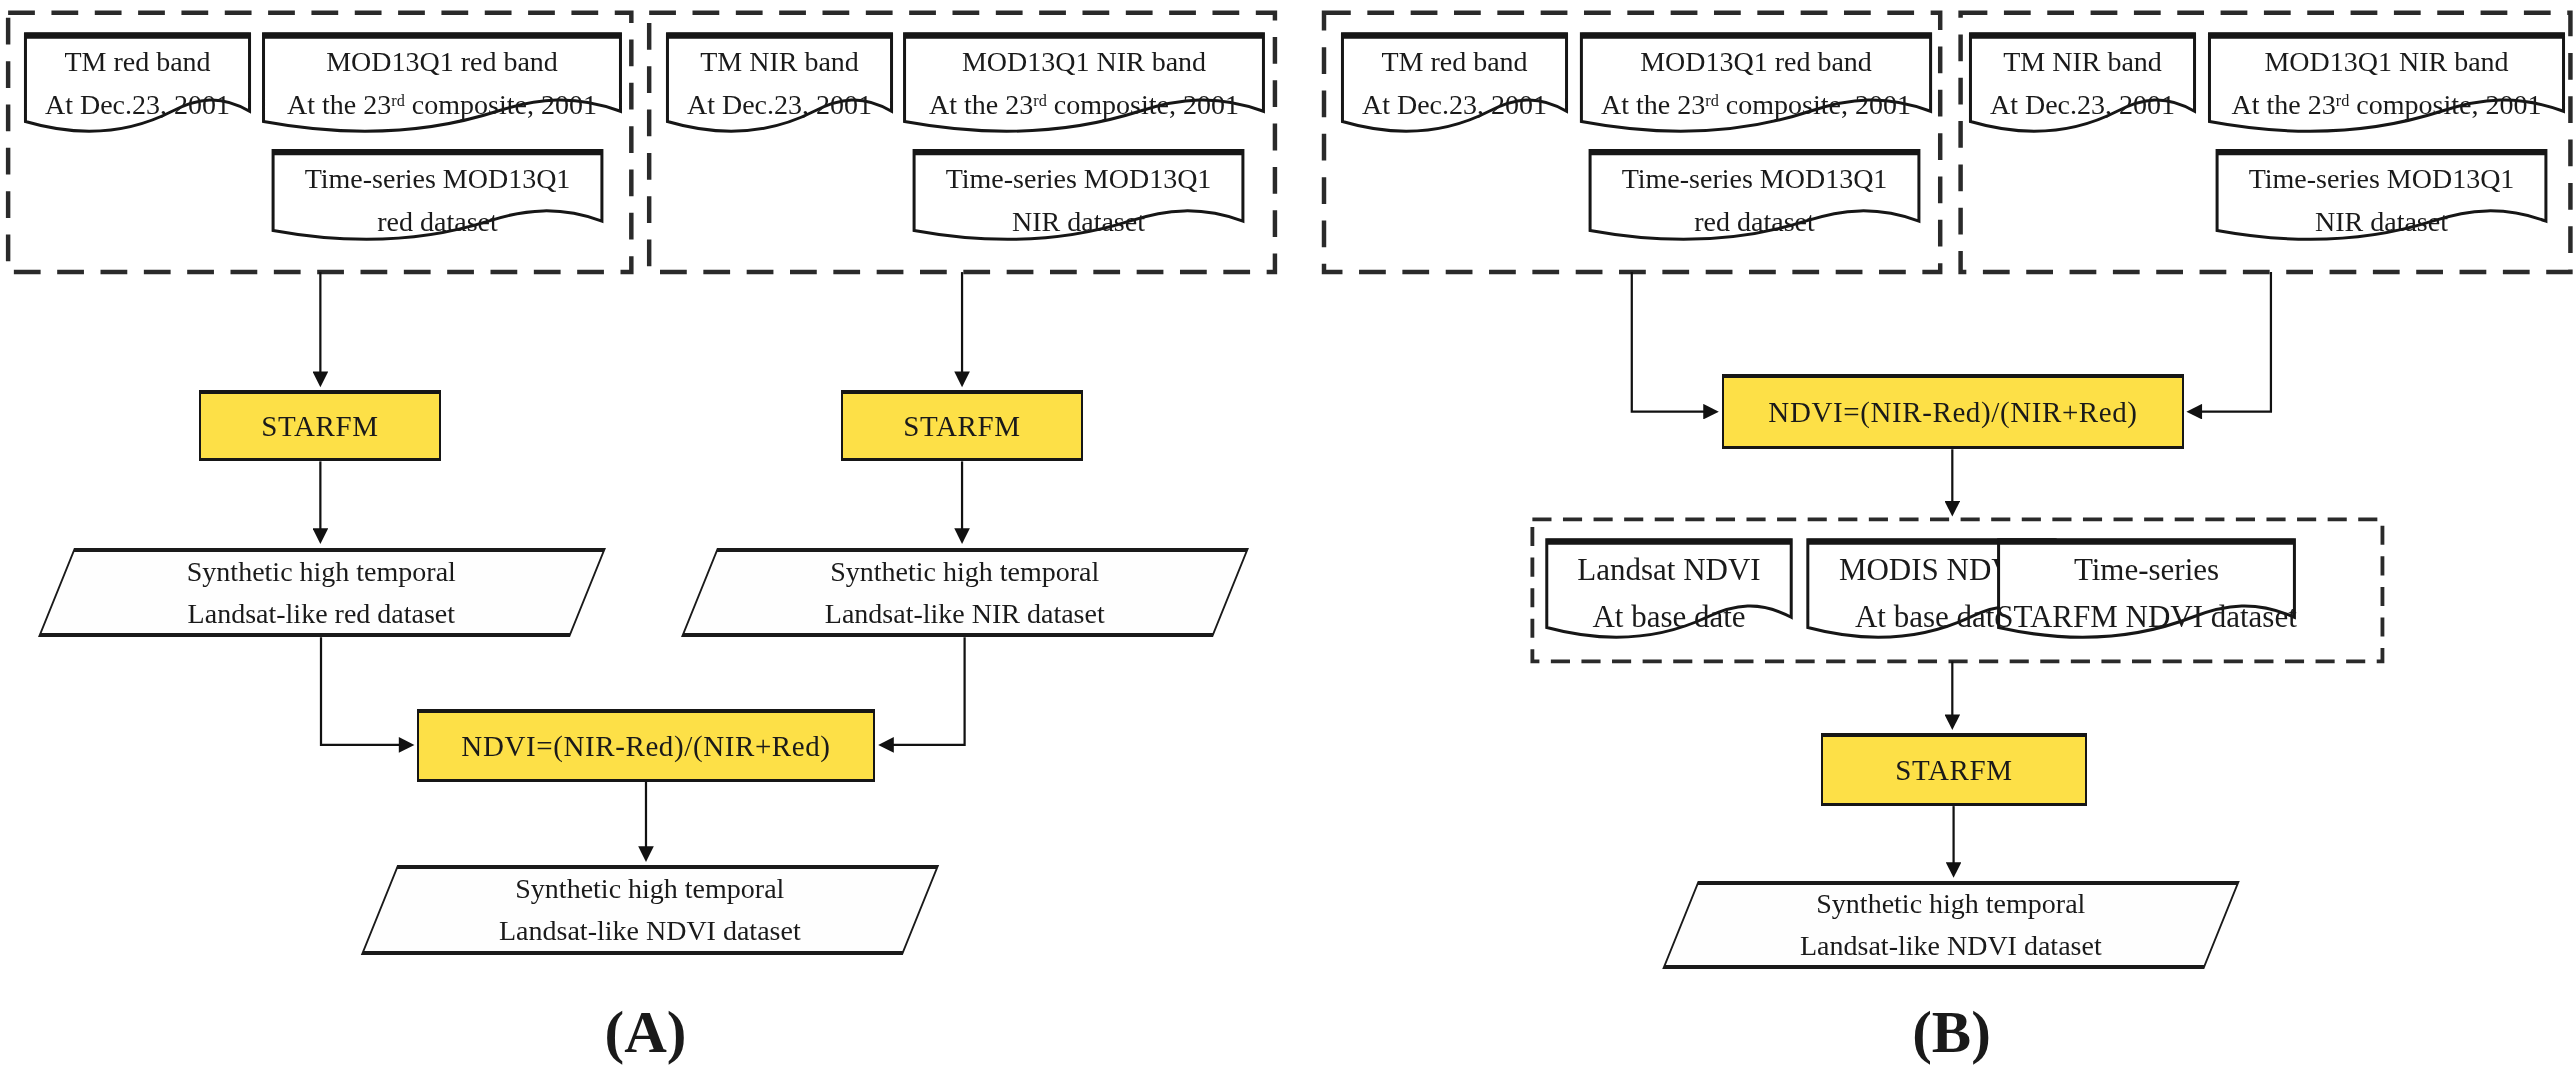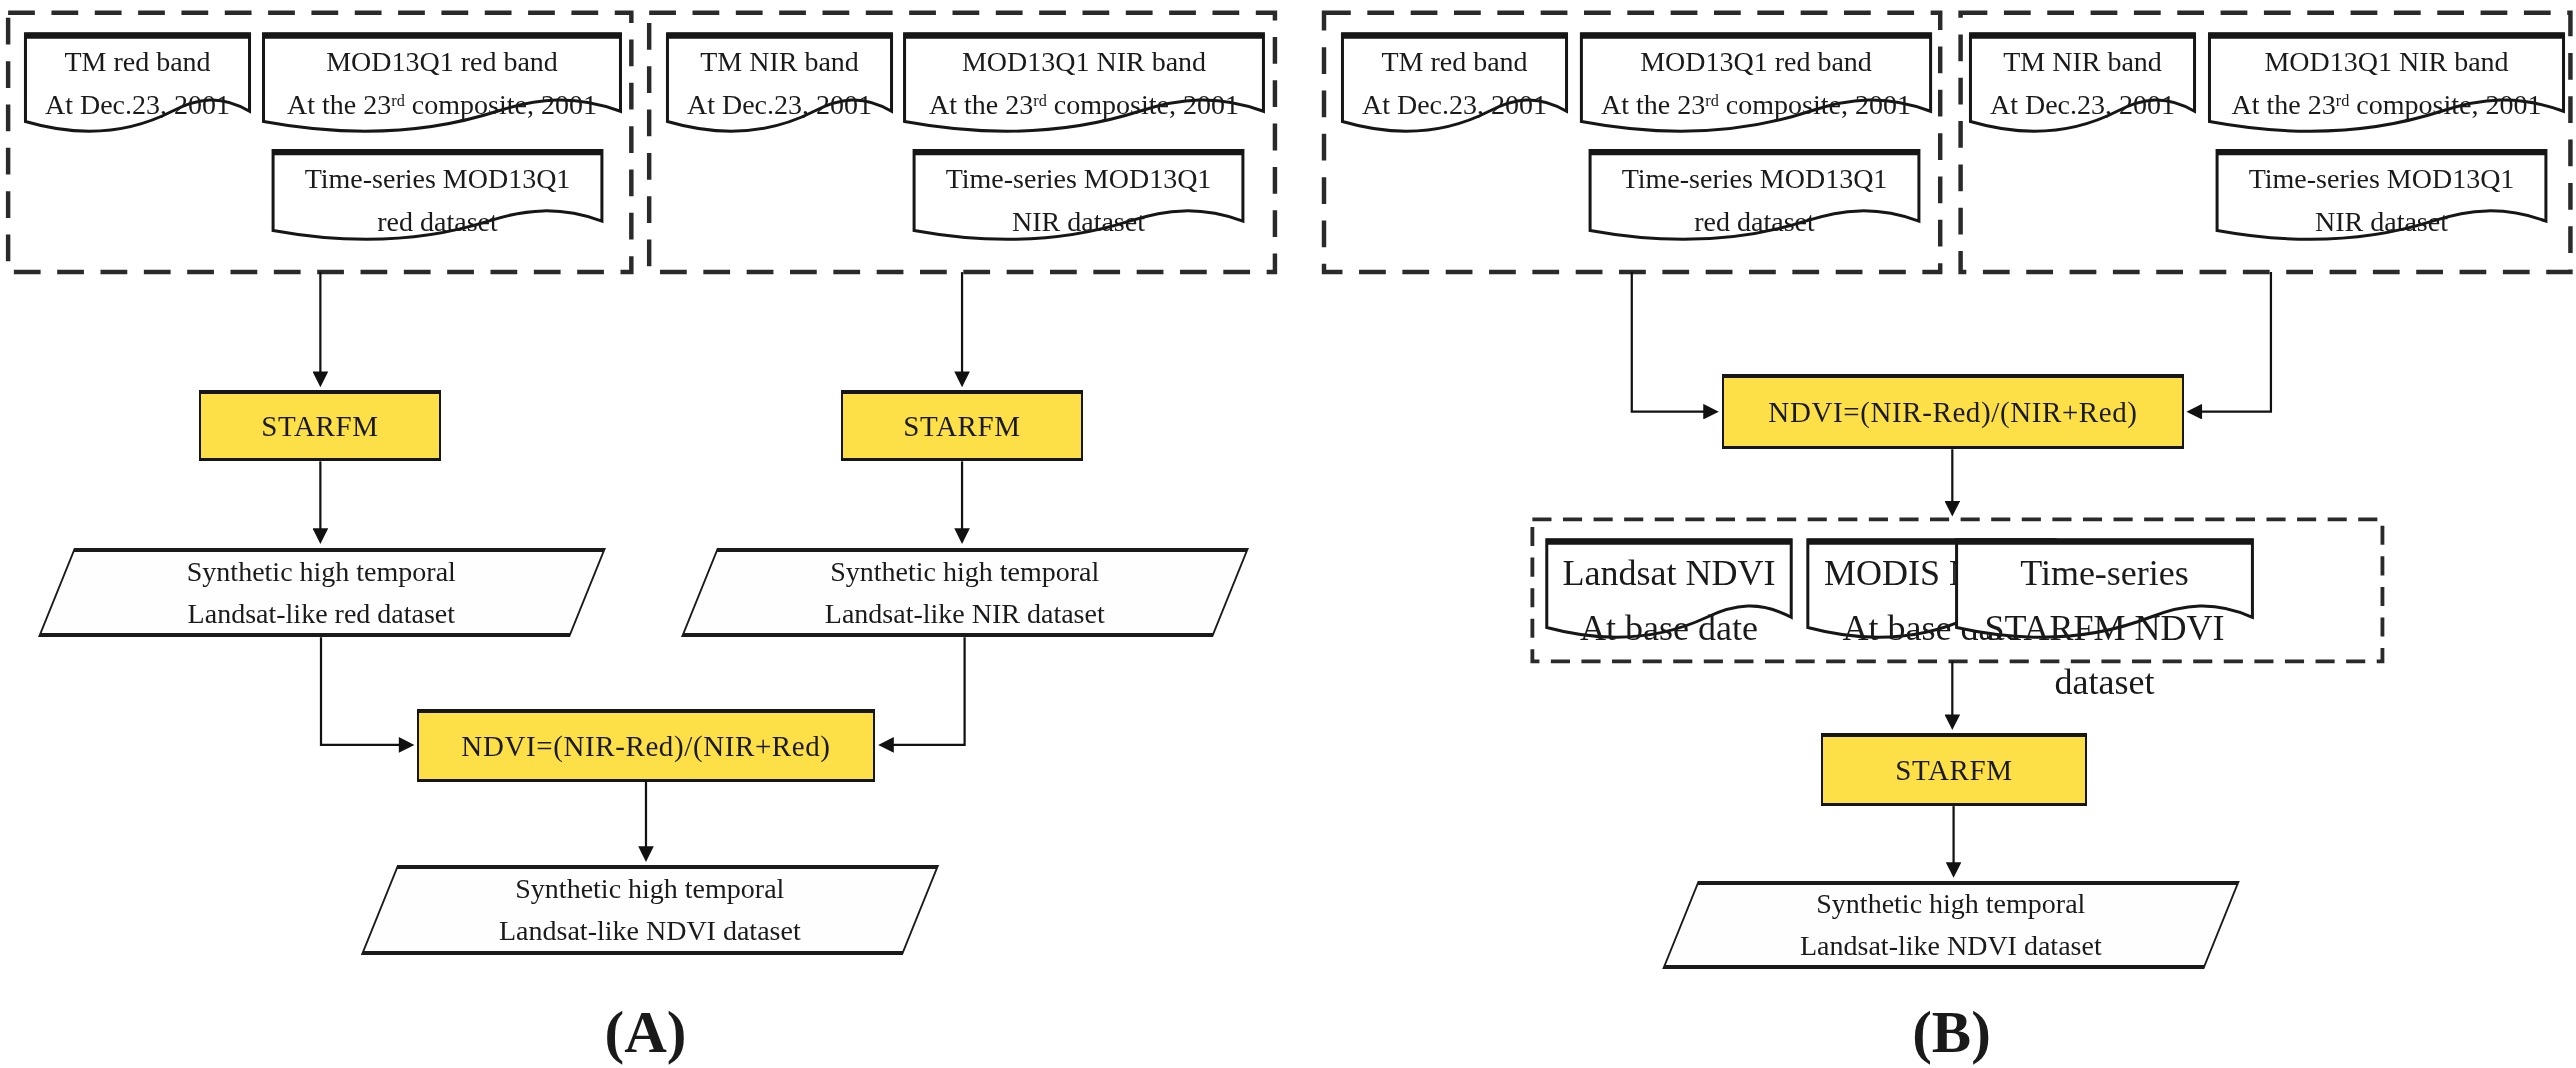--- a/index.html
+++ b/index.html
@@ -6,21 +6,21 @@
   body{width:2576px;height:1068px;overflow:hidden;
        font-family:"Liberation Serif","DejaVu Serif",serif;color:#1a1a1a;}
   .canvas{position:relative;width:2576px;height:1012px;background:#ffffff;}
   .overlay{position:absolute;left:0;top:0;width:2576px;height:1068px;pointer-events:none;}
 
   
   .doc{position:absolute;}
   .doc .shape{position:absolute;left:0;top:0;width:100%;height:100%;}
   .doc .doc-text{position:absolute;left:0;right:0;top:0;text-align:center;
                  font-size:28px;line-height:1.52;padding-top:10.2px;}
-  .doc.small .doc-text{font-size:36px;padding-top:9px;}
+  .doc.small .doc-text{font-size:31px;padding-top:9px;}
 
   sup.ord{font-size:0.58em;vertical-align:0.5em;letter-spacing:0;}
 
   
   .box{position:absolute;background:#fde047;border:2.5px solid #161616;
        border-top-width:4.5px;border-bottom-width:3.8px;
        display:flex;align-items:center;justify-content:center;
        font-size:29px;letter-spacing:0.6px;box-sizing:border-box;}
 
   
@@ -250,21 +250,21 @@
     <svg class="shape" viewBox="0 0 200 120" preserveAspectRatio="none">
       <path d="M3,3 L197,3 L197,86 C172,68 152,72 130,86 C100,105 58,117 3,97 Z" fill="#ffffff" stroke="#161616" stroke-width="3" vector-effect="non-scaling-stroke"></path>
       <path d="M3,5 H197" stroke="#161616" stroke-width="6" vector-effect="non-scaling-stroke" fill="none"></path>
     </svg>
     <div class="doc-text">
       <div>MODIS NDVI</div>
       <div>At base date</div>
     </div>
   </div>
 
-  <div class="doc small" style="left:1952px;top:537px;width:305px;height:112px">
+  <div class="doc small" style="left:1994px;top:537px;width:305px;height:112px">
     <svg class="shape" viewBox="0 0 200 120" preserveAspectRatio="none">
       <path d="M3,3 L197,3 L197,86 C172,68 152,72 130,86 C100,105 58,117 3,97 Z" fill="#ffffff" stroke="#161616" stroke-width="3" vector-effect="non-scaling-stroke"></path>
       <path d="M3,5 H197" stroke="#161616" stroke-width="6" vector-effect="non-scaling-stroke" fill="none"></path>
     </svg>
     <div class="doc-text">
       <div>Time-series</div>
       <div>STARFM NDVI dataset</div>
     </div>
   </div>
 

